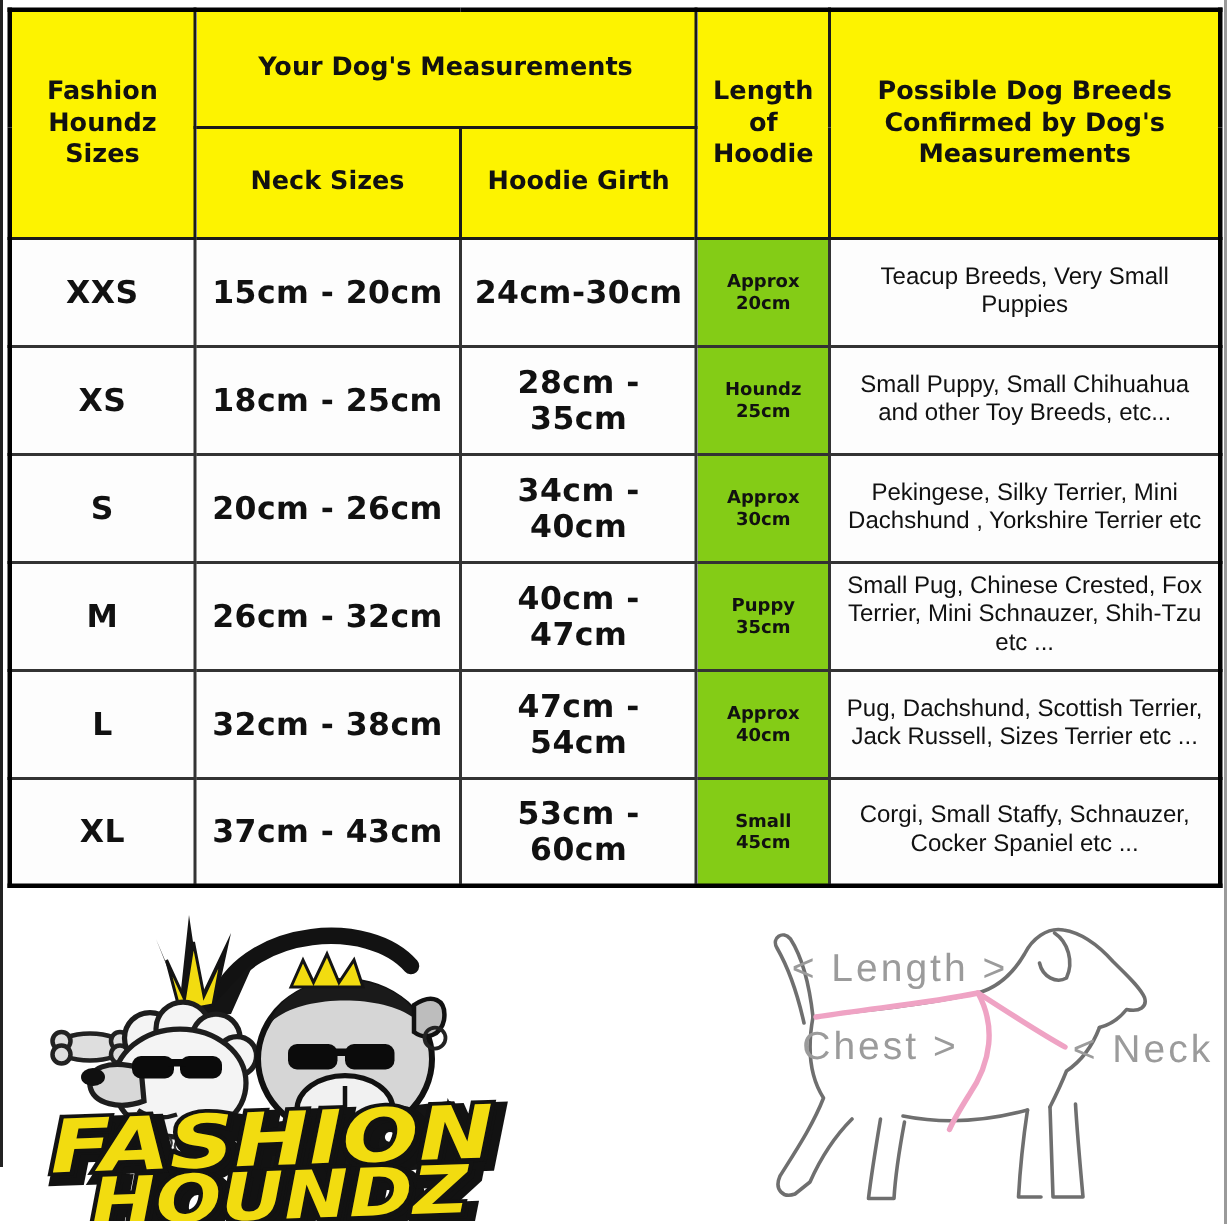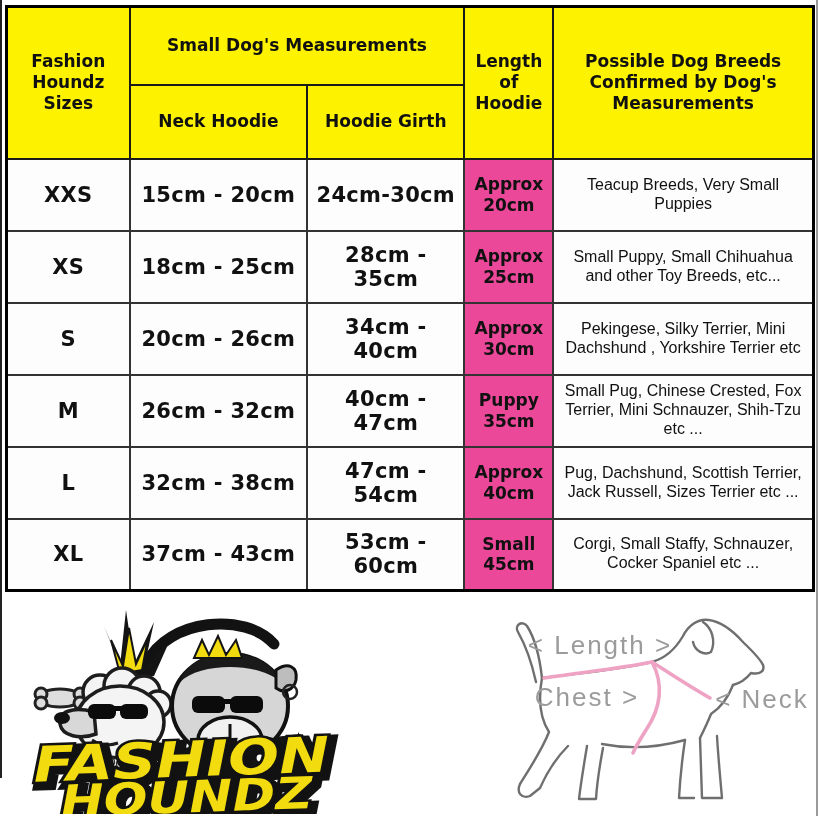--- a/index.html
+++ b/index.html
@@ -30,21 +30,21 @@
   col.c-chest{width:156px}
   col.c-len{width:88px}
   col.c-breeds{width:258px}
   tr.hrow1{height:78px}
   tr.hrow2{height:74px}
   tr.drow{height:72px}
   .cell-size,.cell-neck,.cell-chest{
     background:#fdfdfd;font-weight:bold;font-size:21px;letter-spacing:.3px;
   }
   .cell-len{
-    background:#ec4899;font-weight:bold;font-size:17px;line-height:1.2;padding:0 8px;
+    background:#84cc16;font-weight:bold;font-size:12px;line-height:1.2;padding:0 8px;
   }
   .cell-breeds{
     background:#fdfdfd;font-family:"Liberation Sans",sans-serif;
     font-size:16px;line-height:1.18;padding:2px 5px;margin-left:30px;
   }
   
   .logo-svg{position:absolute;left:8px;top:600px;}
   .diagram-svg{position:absolute;left:452px;top:598px;}
   .edge-left{
     position:absolute;left:0;top:0;width:2px;height:778px;background:#222;
@@ -69,41 +69,41 @@
   <colgroup>
     <col class="c-size">
       <col class="c-neck">
       <col class="c-chest">
       <col class="c-len">
       <col class="c-breeds">
   </colgroup>
   <tbody>
     <tr class="hrow1">
       <th rowspan="2">Fashion Houndz Sizes</th>
-      <th colspan="2">Small Dog's Measurements</th>
+      <th colspan="2">Your Dog's Measurements</th>
       <th rowspan="2">Length of Hoodie</th>
       <th rowspan="2">Possible Dog Breeds Confirmed by Dog's Measurements</th>
     </tr>
     <tr class="hrow2">
-      <th>Neck Hoodie</th>
+      <th>Neck Sizes</th>
       <th>Hoodie Girth</th>
     </tr>
 
     <tr class="drow">
       <td class="cell-size">XXS</td>
       <td class="cell-neck">15cm - 20cm</td>
       <td class="cell-chest">24cm-30cm</td>
       <td class="cell-len">Approx 20cm</td>
       <td class="cell-breeds">Teacup Breeds, Very Small Puppies</td>
     </tr>
     <tr class="drow">
       <td class="cell-size">XS</td>
       <td class="cell-neck">18cm - 25cm</td>
       <td class="cell-chest">28cm - 35cm</td>
-      <td class="cell-len">Approx 25cm</td>
+      <td class="cell-len">Houndz 25cm</td>
       <td class="cell-breeds">Small Puppy, Small Chihuahua and other Toy Breeds, etc...</td>
     </tr>
     <tr class="drow">
       <td class="cell-size">S</td>
       <td class="cell-neck">20cm - 26cm</td>
       <td class="cell-chest">34cm - 40cm</td>
       <td class="cell-len">Approx 30cm</td>
       <td class="cell-breeds">Pekingese, Silky Terrier, Mini Dachshund , Yorkshire Terrier etc</td>
     </tr>
     <tr class="drow">

